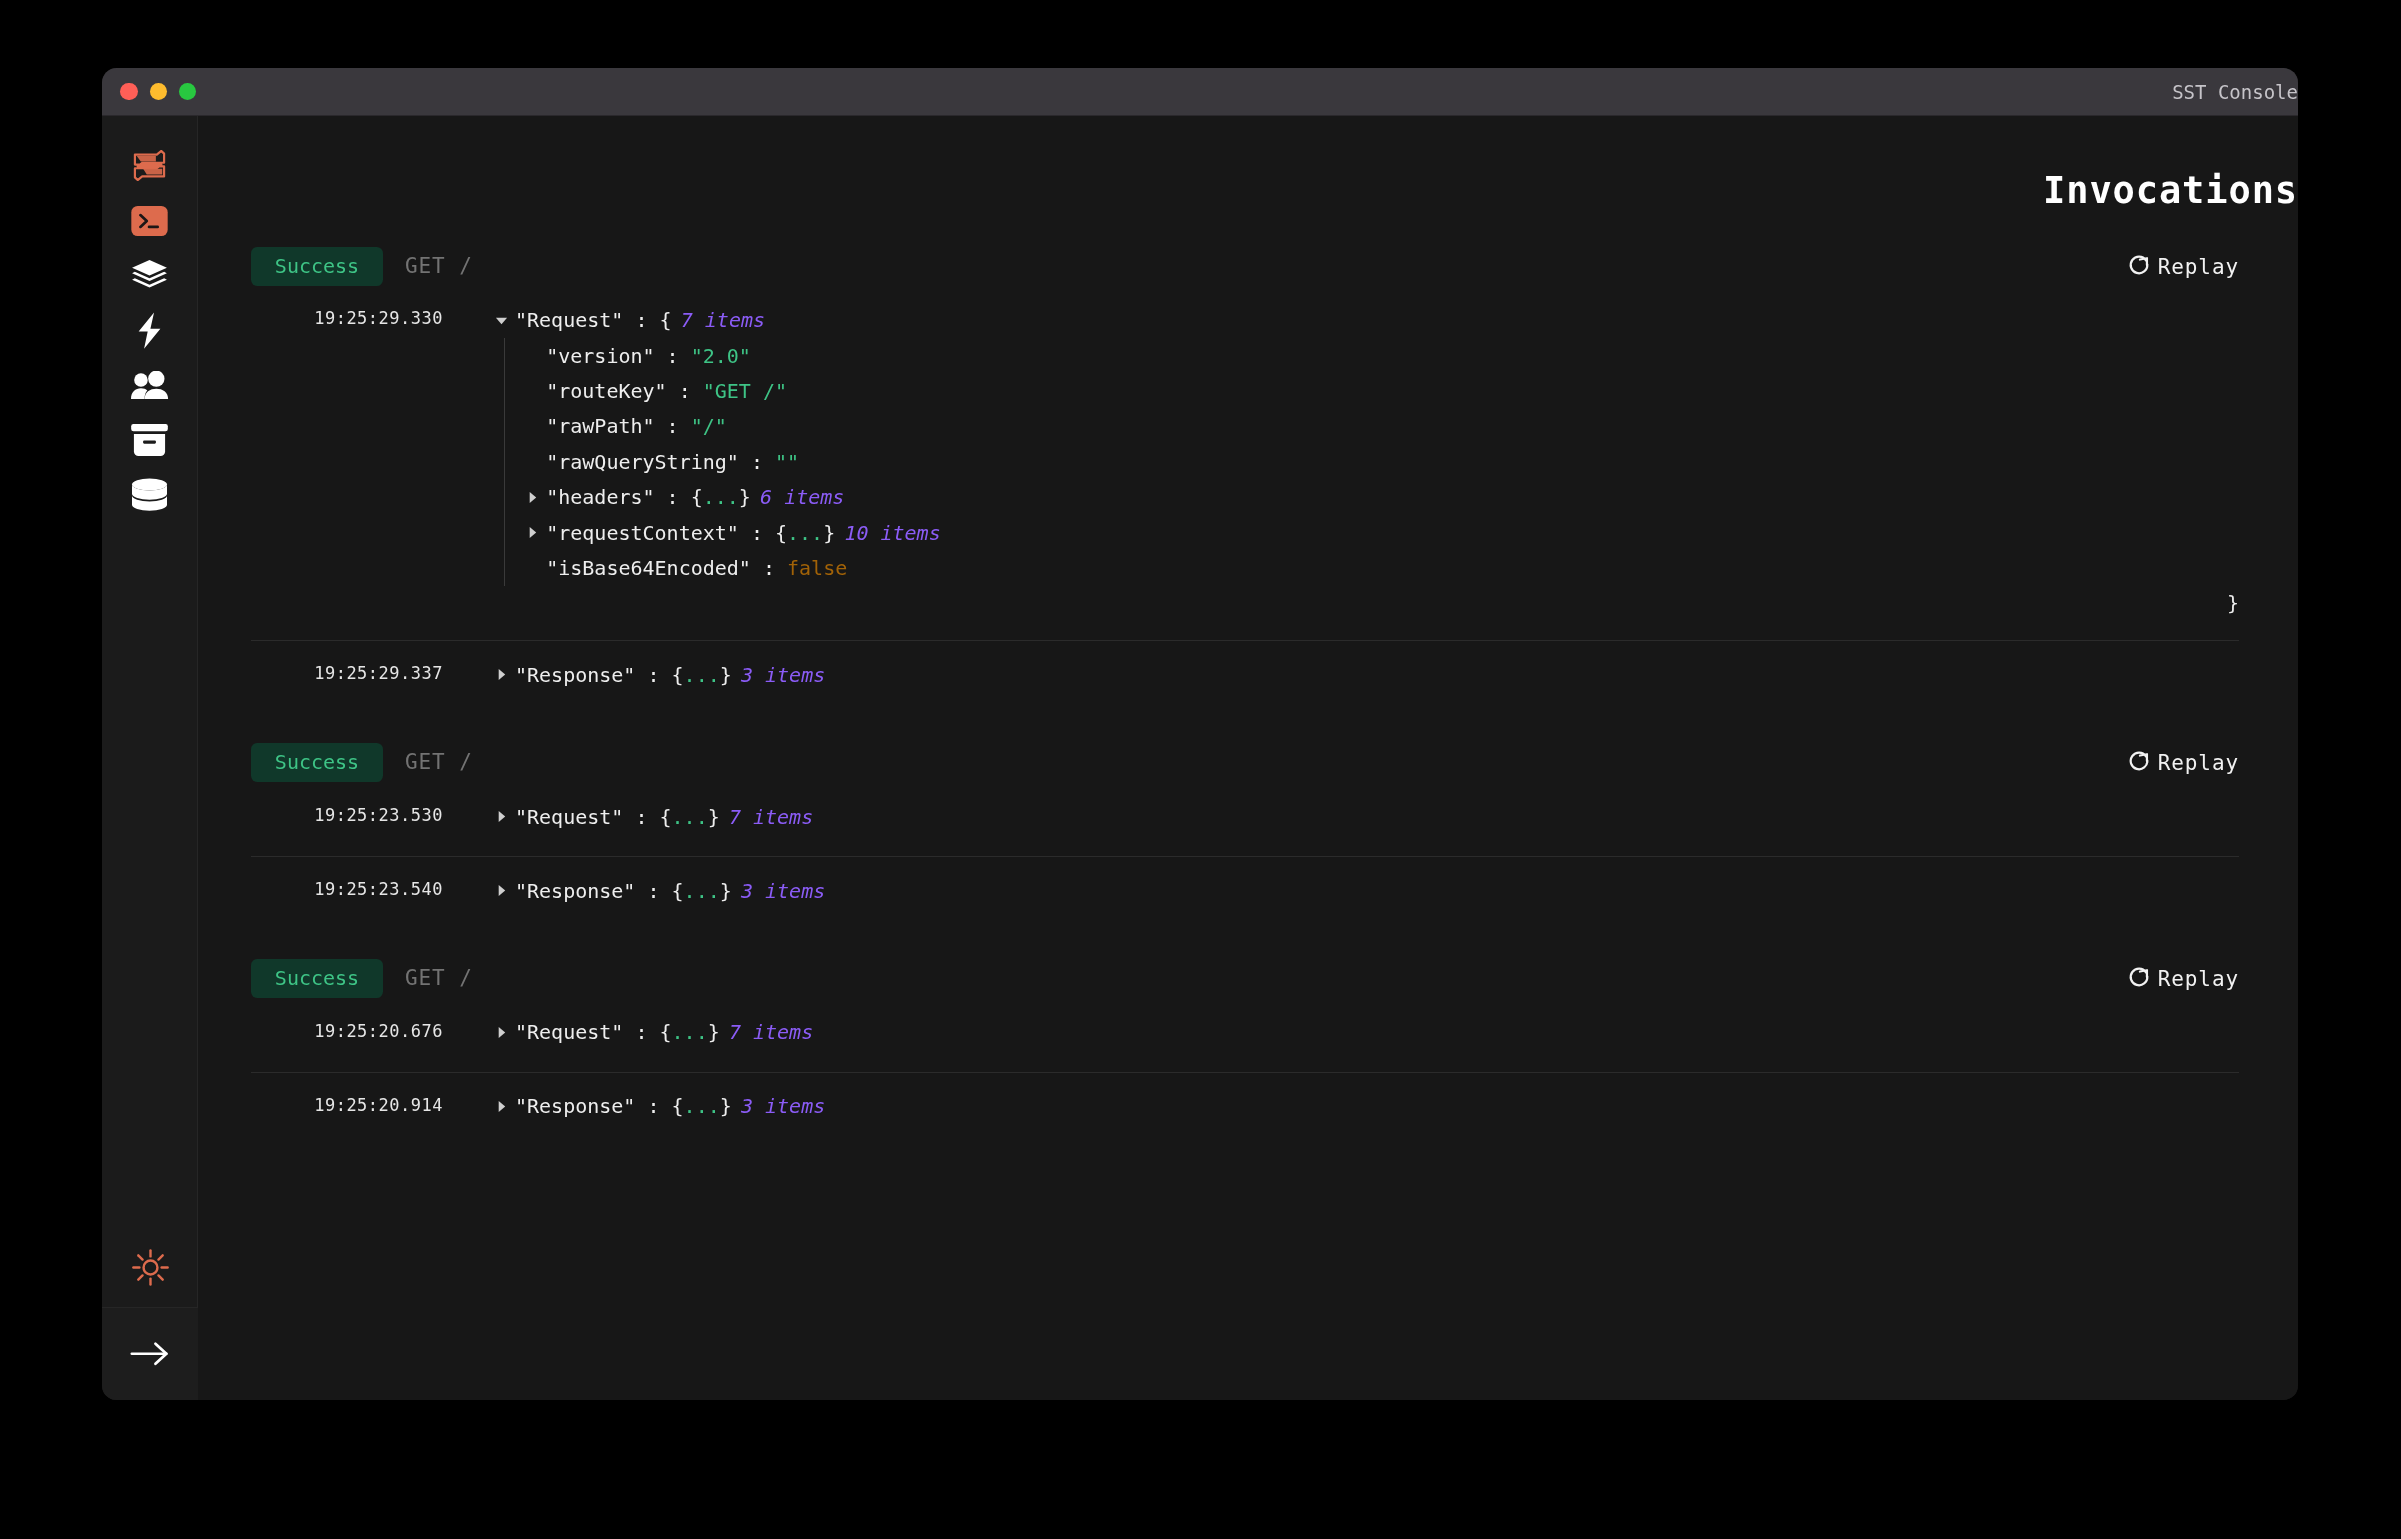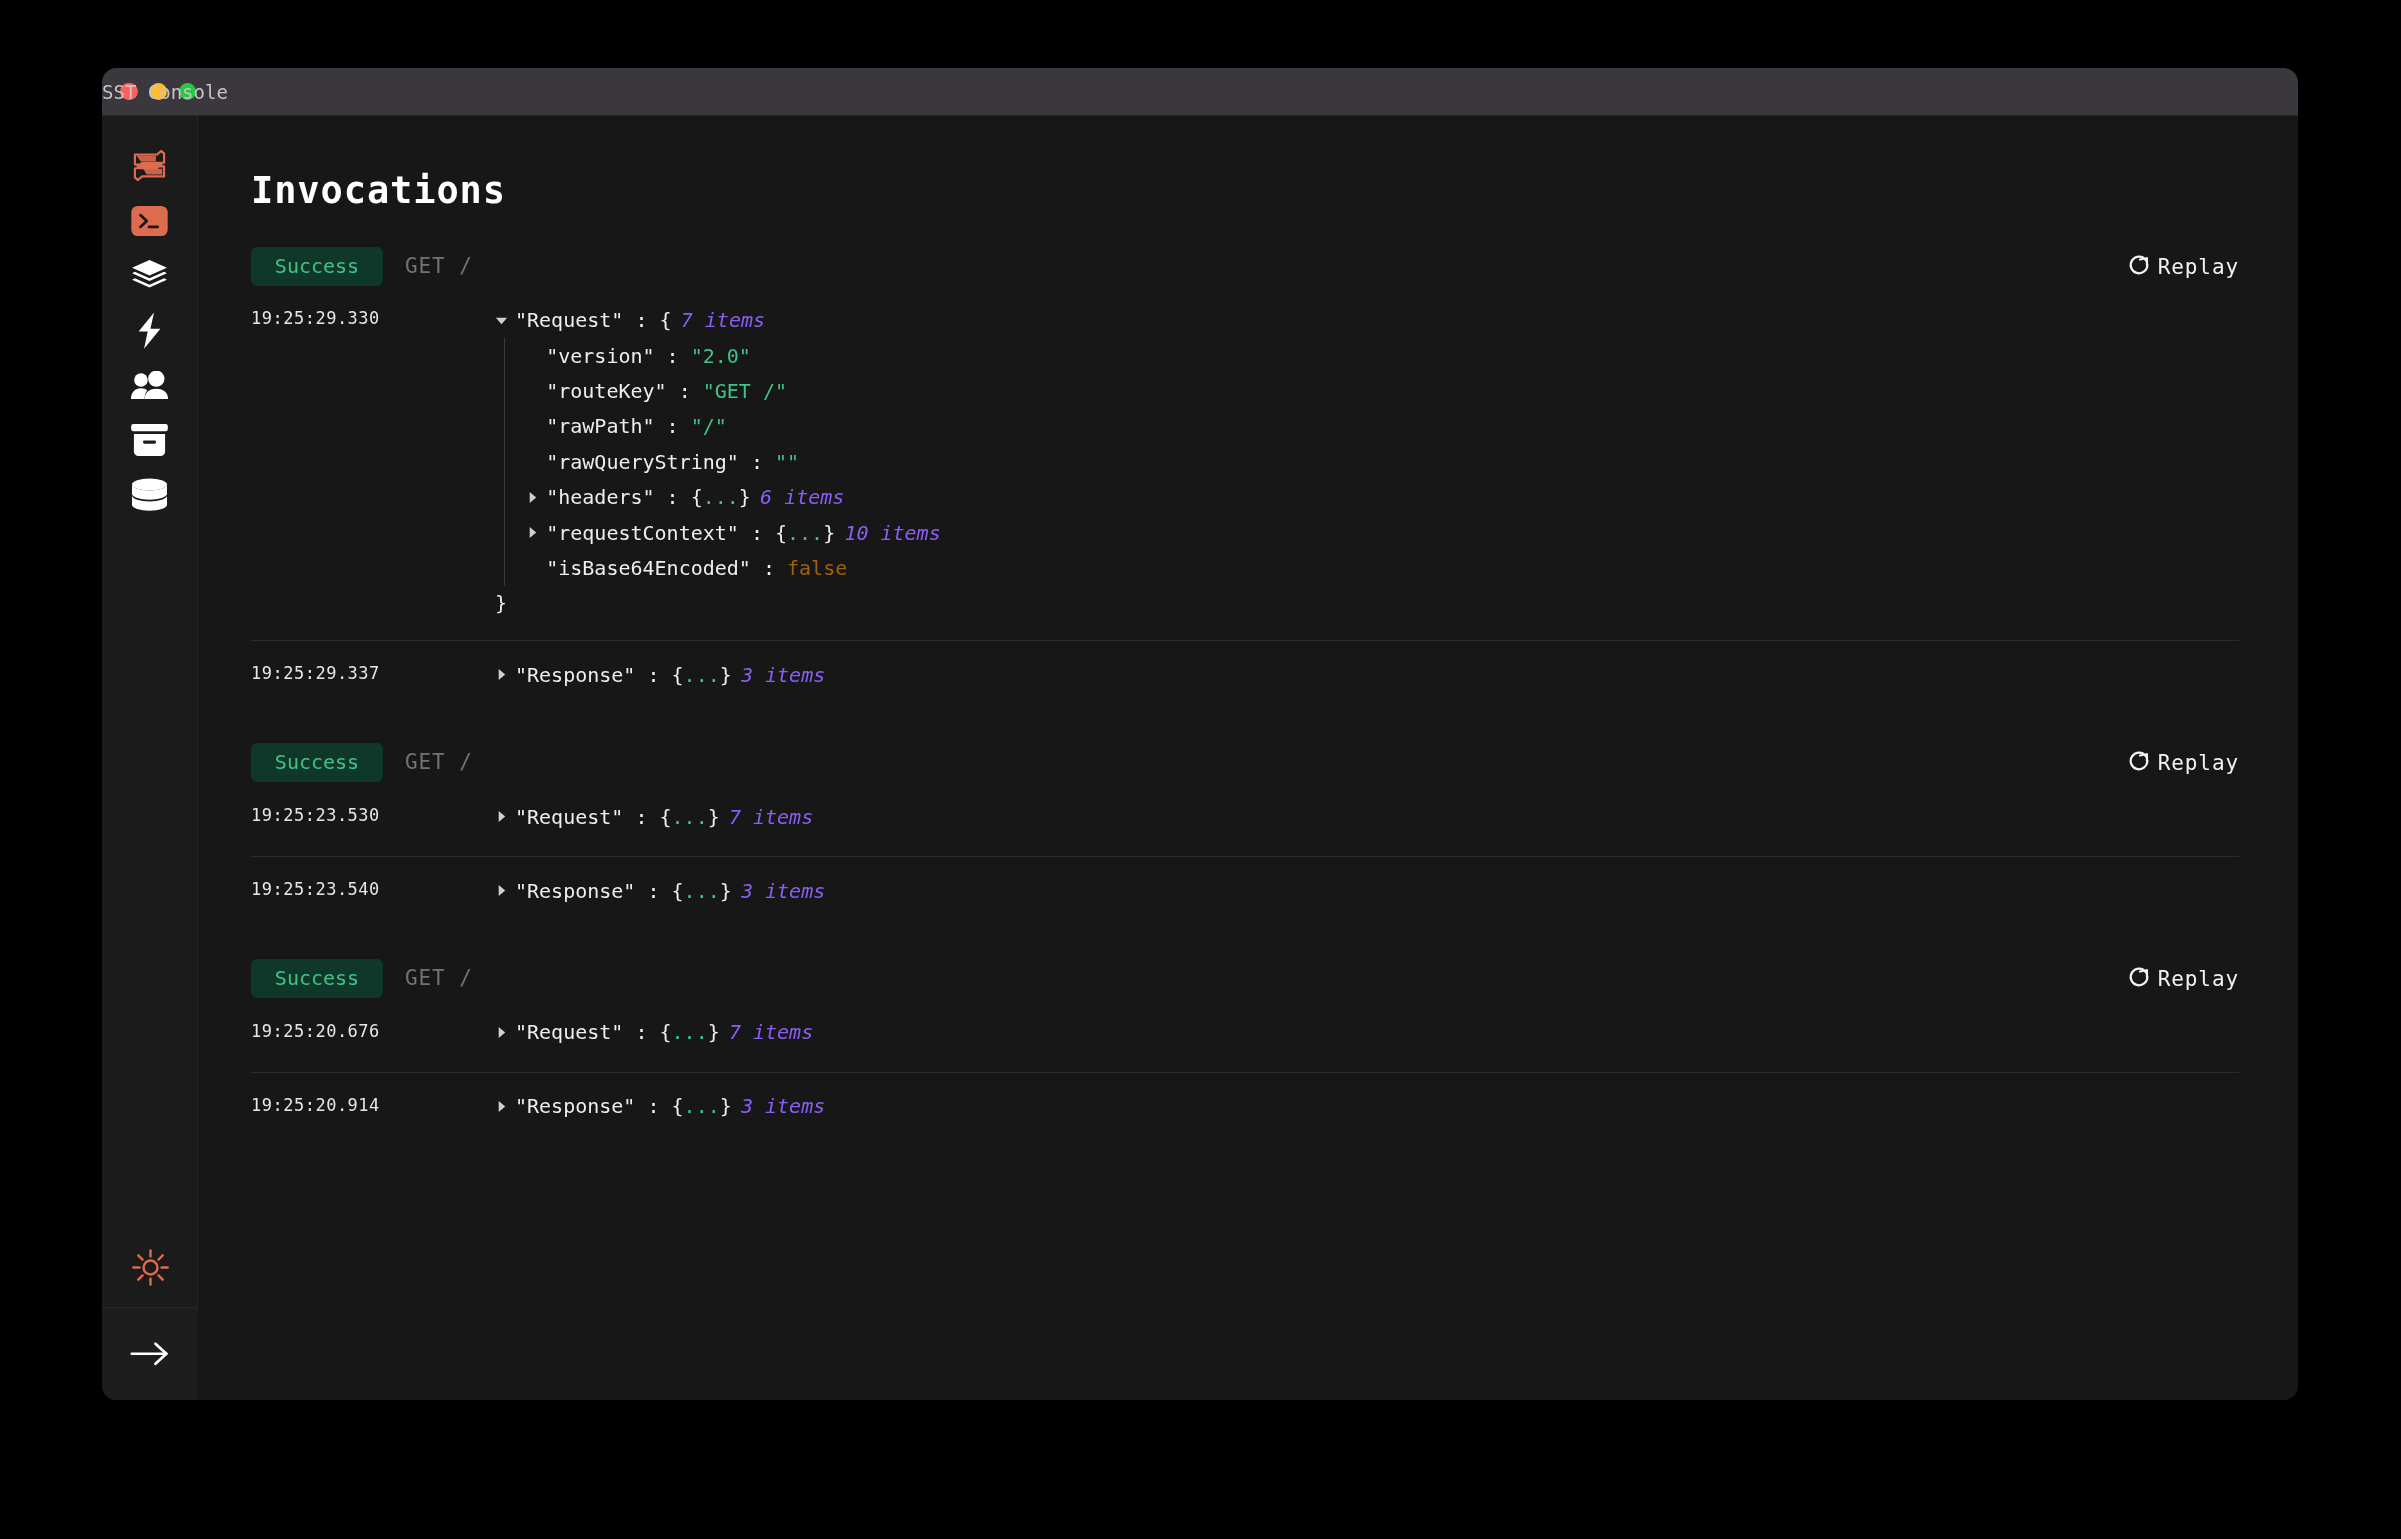--- a/index.html
+++ b/index.html
@@ -42,30 +42,30 @@
     padding-left: 18.3px;
     align-items: center;
   }
   .dot { width: 17.4px; height: 17.4px; border-radius: 50%; display:block; }
   .dot.red    { background: #ff5f57; }
   .dot.yellow { background: #febc2e; }
   .dot.green  { background: #28c840; }
   .titlebar-title {
     position: absolute;
     left: 0; right: 0;
-    text-align: left;
+    text-align: right;
     font-size: 19px;
     color: #c6c4c9;
     font-family: "DejaVu Sans Mono", monospace;
     letter-spacing: 0px;
     pointer-events: none;
   }
 
   
-  .body-row { flex: 1; display: flex; min-height: 0; }
+  .body-row { flex: 1; display: flex; min-height: 0; text-align: right; }
 
   
   .sidebar {
     width: 96px;
     flex: 0 0 96px;
     background: #1b1b1b;
     border-right: 0.9px solid #262626;
     display: flex;
     flex-direction: column;
     align-items: stretch;

